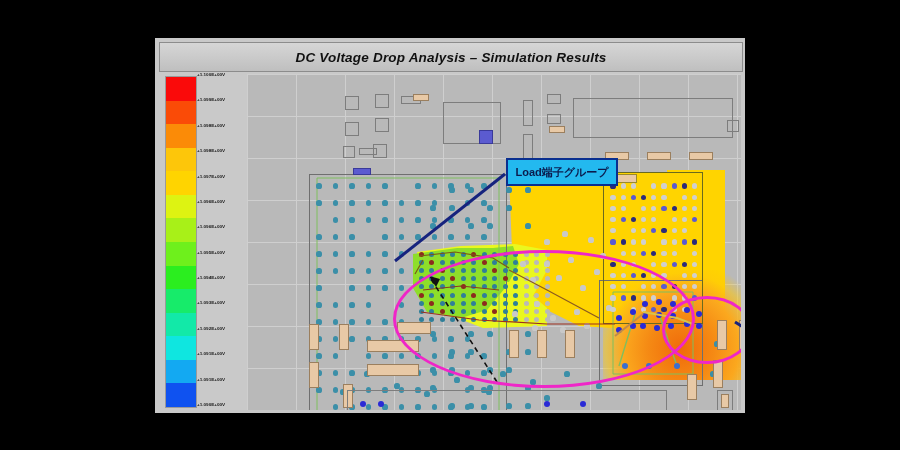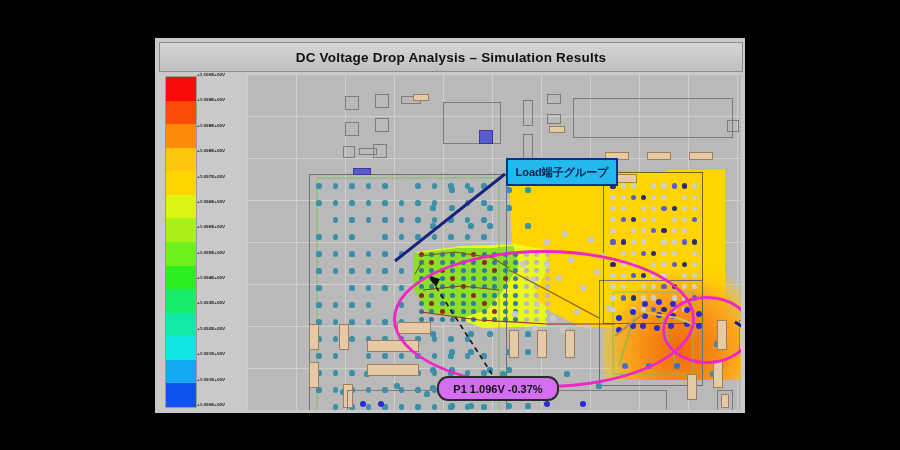--- a/index.html
+++ b/index.html
@@ -6,21 +6,21 @@
   body{width:900px;height:450px;overflow:hidden;font-family:"Liberation Sans",sans-serif;}
   #root{position:relative;width:900px;height:450px;background:#000;}
 
   
   #app{position:absolute;left:155px;top:38px;width:590px;height:375px;background:#c9c9c9;}
 
   
   #titlebar{position:absolute;left:4px;top:4px;width:582px;height:28px;
     background:linear-gradient(#d6d6d6,#bfbfbf);border:1px solid #8c8c8c;
     display:flex;align-items:center;justify-content:center;}
-  #titlebar .t{font-size:13.5px;font-weight:bold;color:#111;letter-spacing:.2px;}
+  #titlebar .t{font-size:13.5px;font-weight:bold;font-style:italic;color:#111;letter-spacing:.2px;}
 
   
   #legend{position:absolute;left:6px;top:36px;width:85px;height:336px;}
   #swatches{position:absolute;left:4px;top:2px;width:30px;height:330px;border:1px solid #9a9a9a;}
   #swatches div{width:100%;}
   #legticks{position:absolute;left:36px;top:-4px;width:49px;height:338px;}
   .ltick{position:absolute;left:0;font-size:4.4px;font-weight:bold;color:#1a1a1a;white-space:nowrap;
     transform:scaleX(1.05);transform-origin:left center;}
 
   
@@ -622,19 +622,16 @@
         </g>
       </svg>
 
       <div class="ellipse" style="left:146px;top:176px;width:296px;height:132px;"></div>
       <div class="ellipse" style="left:415px;top:222px;width:84px;height:62px;"></div>
 
       <div class="callout cyan" style="left:259px;top:84px;width:108px;height:24px;">
         <span>Load端子グループ</span>
       </div>
 
-      <div class="pill" style="left:190px;top:302px;width:118px;height:21px;">
-        <span>P1  1.096V  -0.37%</span>
-      </div>
     </div>
 
   </div>
 </div>
 
 </body></html>

